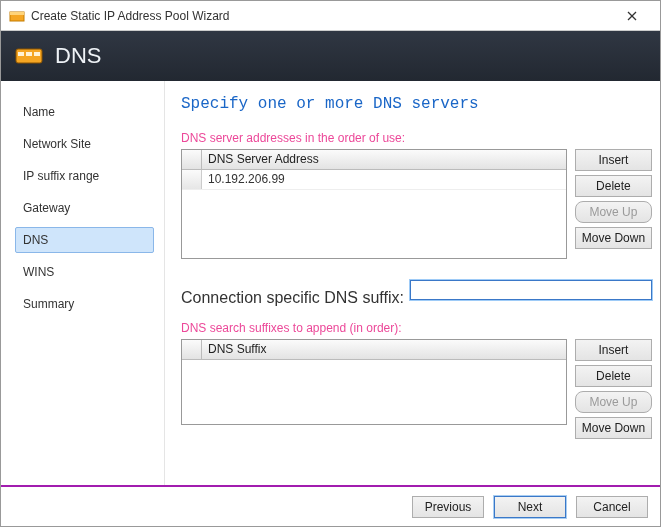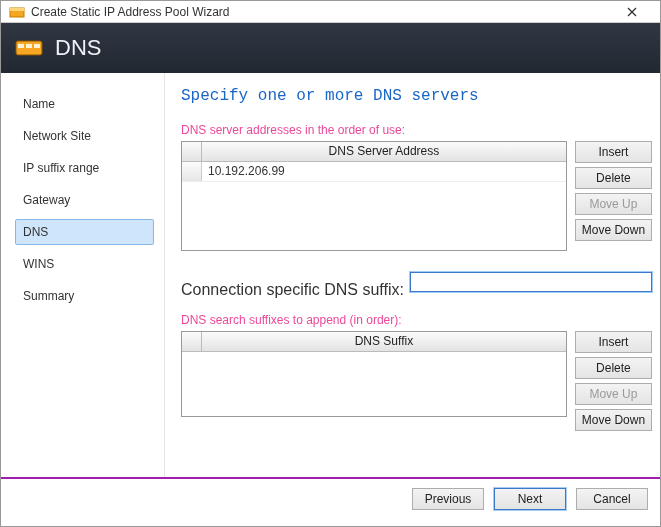--- a/index.html
+++ b/index.html
@@ -8,21 +8,21 @@
     font-family: "Segoe UI", Tahoma, sans-serif;
     font-size: 12px;
     background: #fff;
     color: #333;
     width: 661px;
     height: 527px;
     overflow: hidden;
     border: 1px solid #999;
   }
   .titlebar {
-    height: 22px;
+    height: 30px;
     border-bottom: 1px solid #ccc;
     display: flex;
     align-items: center;
     padding: 0 8px;
     background: #fff;
   }
   .titlebar .tb-icon {
     width: 16px; height: 16px;
     margin-right: 6px;
     display: inline-flex;
@@ -96,21 +96,20 @@
     width: 390px;
     height: 110px;
     background: #fff;
     display: flex; flex-direction: column;
   }
   .grid-header {
     display: flex;
     background: linear-gradient(#fbfbfb,#e3e3e3);
     border-bottom: 1px solid #bbb;
     height: 20px;
-    text-align: center;
   }
   .grid-header .rowhdr {
     width: 20px; border-right: 1px solid #bbb;
   }
   .grid-header .colhdr {
     flex:1; padding: 2px 6px; font-size: 12px; color:#222;
   }
   .grid-row {
     display: flex; height: 20px; border-bottom: 1px solid #eee;
   }
@@ -124,21 +123,21 @@
     width: 78px;
   }
   .btn {
     height: 22px;
     border: 1px solid #adadad;
     background: linear-gradient(#f3f3f3,#e4e4e4);
     font-size: 12px; color:#222;
     display:flex; align-items:center; justify-content:center;
     cursor: default;
   }
-  .btn.disabled { color:#9a9a9a; }
+  .btn.disabled { color:#9a9a9a;border-radius:8px; }
   .suffix-row {
     display:flex; align-items:center; gap:6px;
     margin: 4px 0 14px 0;
   }
   .suffix-row label { font-size:16px;margin-top:16px; }
   .suffix-row input {
     flex:1; max-width: 302px;
     height: 20px;
     border: 1px solid #3a78c8;
     outline: 1px solid #9ecbf7;

